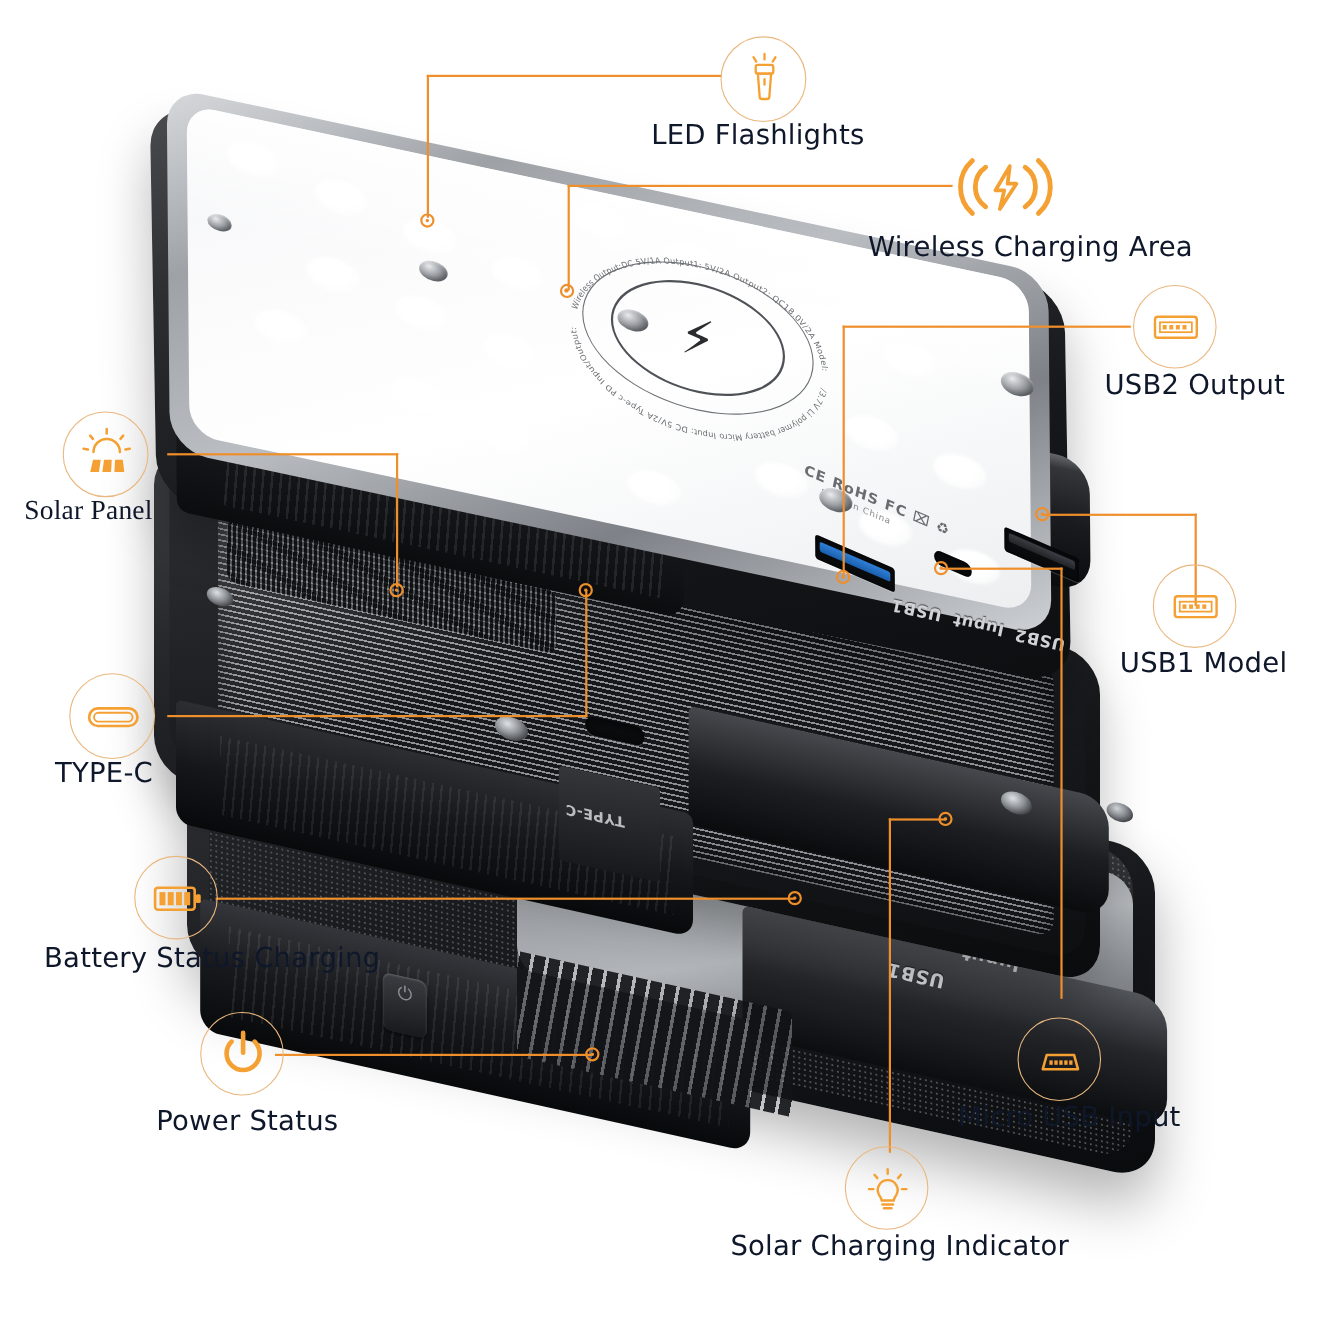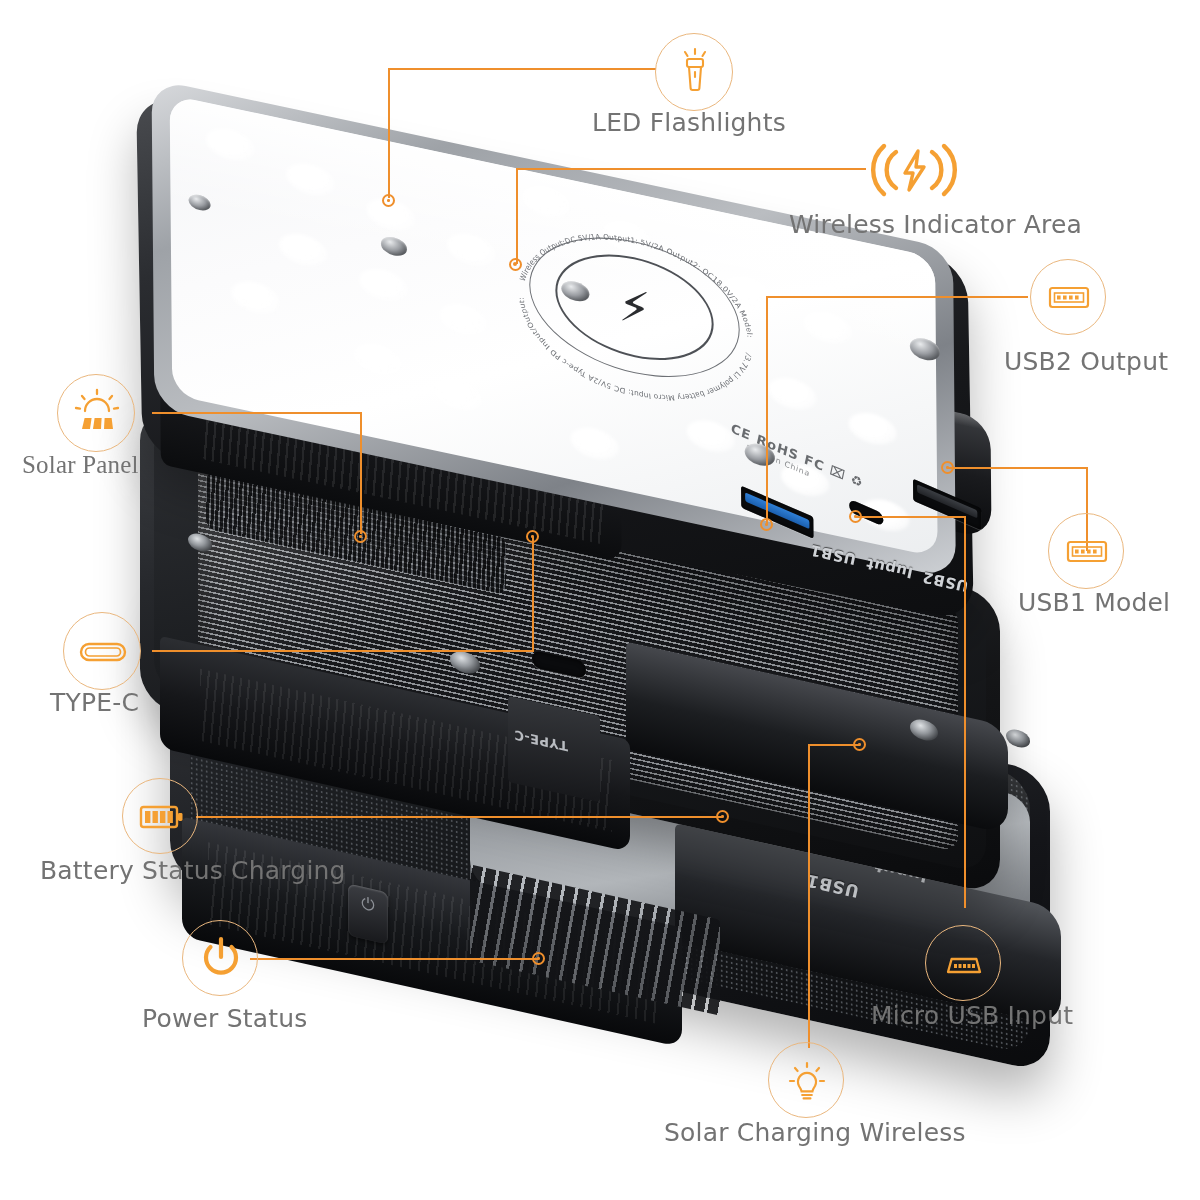--- a/index.html
+++ b/index.html
@@ -14,21 +14,21 @@
     position: relative;
     width: 1200px; height: 1200px;
     background: #ffffff;
   }
 
   
   .callout { position: absolute; }
   .callout .cap {
     position: absolute;
     white-space: nowrap;
-    color: #737373;
+    color: #0f172a;
     font-size: 25px;
     font-weight: 400;
     letter-spacing: .2px;
     line-height: 1;
   }
   .ico-ring {
     position: absolute;
     border-radius: 50%;
     border: 1.4px solid #eab77e;
     background: transparent;
@@ -559,37 +559,37 @@
       <svg width="96" height="60" viewBox="0 0 96 60">
         <g stroke="#f5a033" stroke-width="4.4" fill="none" stroke-linecap="round">
           <path d="M30 12 A 22 22 0 0 0 30 48"></path>
           <path d="M18 6 A 32 32 0 0 0 18 54"></path>
           <path d="M66 12 A 22 22 0 0 1 66 48"></path>
           <path d="M78 6 A 32 32 0 0 1 78 54"></path>
         </g>
         <path d="M52 11 L39 33 h8 l-4 17 L58 27 h-8 Z" fill="none" stroke="#f5a033" stroke-width="3.4" stroke-linejoin="round"></path>
       </svg>
     </div>
-    <div class="cap" style="left:789px;top:212px;">Wireless Indicator Area</div>
+    <div class="cap" style="left:789px;top:212px;">Wireless Charging Area</div>
   </div>
 
   <div class="callout">
     <div class="ico-ring" style="left:1030px;top:259px;width:76px;height:76px;">
       <svg width="76" height="76" viewBox="0 0 76 76">
         <rect x="19" y="28" width="38" height="19" rx="2.5" fill="none" stroke="#f5a033" stroke-width="2.2"></rect>
         <rect x="23.5" y="33" width="29" height="9" fill="none" stroke="#f5a033" stroke-width="1.6"></rect>
         <g fill="#f5a033">
           <rect x="26" y="35.5" width="3.6" height="4"></rect>
           <rect x="32" y="35.5" width="3.6" height="4"></rect>
           <rect x="38" y="35.5" width="3.6" height="4"></rect>
           <rect x="44" y="35.5" width="3.6" height="4"></rect>
         </g>
       </svg>
     </div>
-    <div class="cap" style="left:1004px;top:337px;margin-top:12px;">USB2 Output</div>
+    <div class="cap" style="left:1004px;top:337px;">USB2 Output</div>
   </div>
 
   <div class="callout">
     <div class="ico-ring" style="left:1048px;top:513px;width:76px;height:76px;">
       <svg width="76" height="76" viewBox="0 0 76 76">
         <rect x="19" y="28" width="38" height="19" rx="2.5" fill="none" stroke="#f5a033" stroke-width="2.2"></rect>
         <rect x="23.5" y="33" width="29" height="9" fill="none" stroke="#f5a033" stroke-width="1.6"></rect>
         <g fill="#f5a033">
           <rect x="26" y="35.5" width="3.6" height="4"></rect>
           <rect x="32" y="35.5" width="3.6" height="4"></rect>
@@ -684,16 +684,16 @@
           <line x1="33.2" y1="52" x2="42.8" y2="52"></line>
           <line x1="34.6" y1="55.4" x2="41.4" y2="55.4"></line>
           <line x1="38" y1="20" x2="38" y2="24"></line>
           <line x1="26" y1="25" x2="28.6" y2="28"></line>
           <line x1="50" y1="25" x2="47.4" y2="28"></line>
           <line x1="21" y1="38" x2="25" y2="38"></line>
           <line x1="55" y1="38" x2="51" y2="38"></line>
         </g>
       </svg>
     </div>
-    <div class="cap" style="left:664px;top:1120px;">Solar Charging Wireless</div>
+    <div class="cap" style="left:664px;top:1120px;">Solar Charging Indicator</div>
   </div>
 
 </div>
 
 </body></html>

